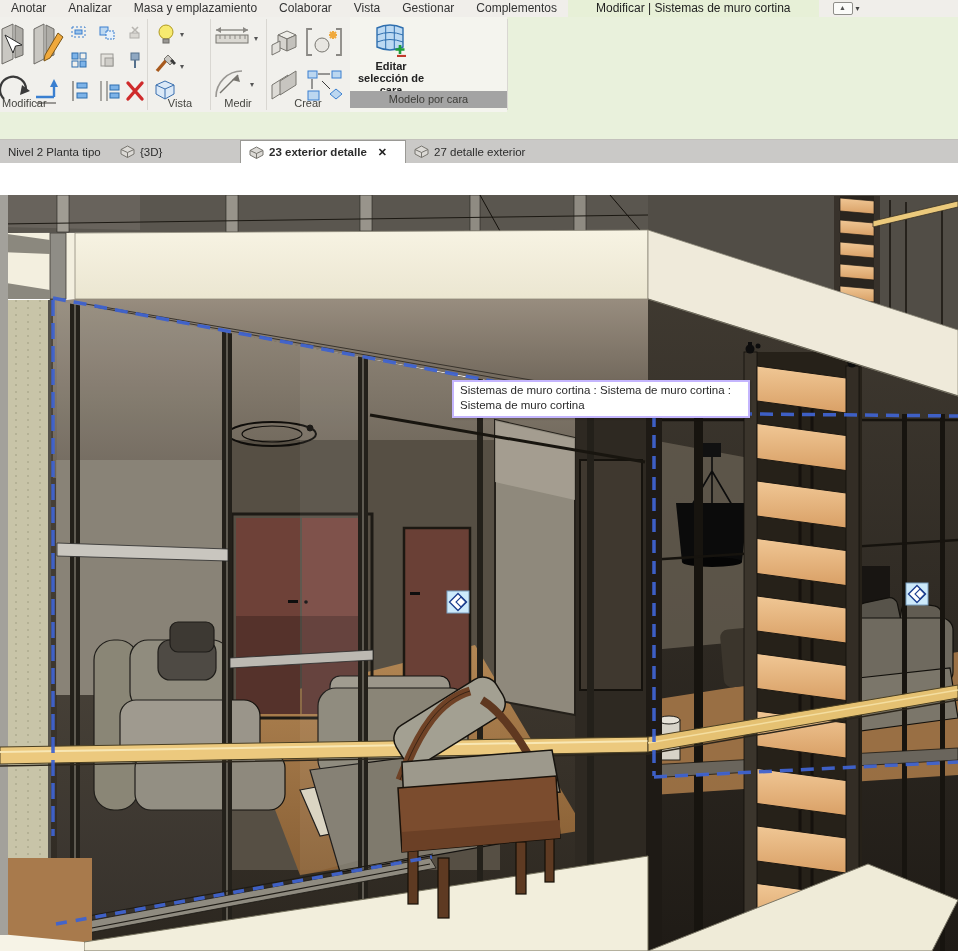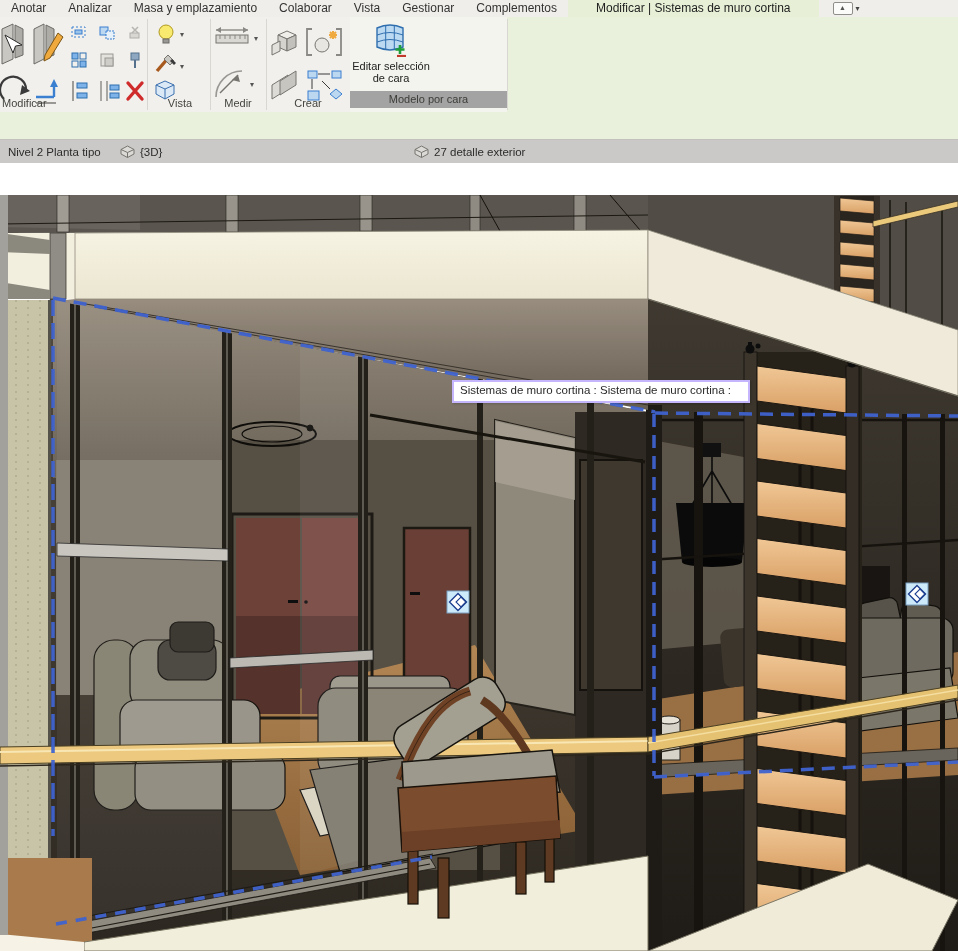--- a/index.html
+++ b/index.html
@@ -16,21 +16,21 @@
   .ribbon-toggle .caret{font-size:8px;color:#444;}
   
   .ribbon{position:absolute;left:0;top:17px;width:958px;height:95px;background:#f1f0ec;}
   .ribbon .sep{position:absolute;top:2px;bottom:2px;width:1px;background:#d9d7d2;}
   .panel-label{position:absolute;bottom:3px;font-size:11px;color:#454540;text-align:center;}
   .grn{position:absolute;top:0;height:95px;background:#e9f1dc;}
   .modelo-panel{position:absolute;left:350px;top:0;width:157px;height:95px;background:#f4f4ee;}
   .modelo-label{position:absolute;left:0;bottom:4px;width:157px;height:17px;background:#a3a3a3;
         font-size:11px;color:#3c3c38;text-align:center;line-height:17px;}
   .bigbtn{position:absolute;top:2px;width:78px;height:74px;text-align:center;font-size:11px;
-          color:#222;line-height:12px;cursor:default;}
+          color:#222;line-height:12px;cursor:default;font-weight:bold;}
   .bigbtn.disabled{color:#a1a09c;}
   .bigbtn svg{display:block;margin:2px auto 3px auto;}
   .icon-abs{position:absolute;}
   
   .options{position:absolute;left:0;top:112px;width:958px;height:28px;background:#e9f1dc;
            border-bottom:1px solid #c3c1bc;box-sizing:border-box;}
   
   .tabbar{position:absolute;left:0;top:140px;width:958px;height:23px;background:#cac9c7;
           font-size:11.5px;color:#2c2c2c;padding-left:28px;}
   .vtab{position:absolute;top:0;height:23px;display:flex;align-items:center;gap:5px;
@@ -229,20 +229,28 @@
   <div class="vtab" style="left:0;">
     <span>Nivel 2 Planta tipo</span>
   </div>
   <div class="vtab" style="left:112px;">
     <svg class="cube" width="15" height="13">
         <polygon points="7.5,1 14,4.5 14,9 7.5,12.5 1,9 1,4.5" fill="#dcdad6" stroke="#77756f"></polygon>
         <path d="M1,4.5 l6.5,3 6.5,-3 M7.5,7.5 V12.5" fill="none" stroke="#77756f"></path>
       </svg>
     <span>{3D}</span>
   </div>
+  <div class="vtab active" style="left:240px;width:166px;">
+    <svg class="cube" width="15" height="13">
+        <polygon points="7.5,1 14,4.5 14,9 7.5,12.5 1,9 1,4.5" fill="#dcdad6" stroke="#77756f"></polygon>
+        <path d="M1,4.5 l6.5,3 6.5,-3 M7.5,7.5 V12.5" fill="none" stroke="#77756f"></path>
+      </svg>
+    <span>23 exterior detalle</span>
+    <span class="close">✕</span>
+  </div>
   <div class="vtab" style="left:406px;">
     <svg class="cube" width="15" height="13">
         <polygon points="7.5,1 14,4.5 14,9 7.5,12.5 1,9 1,4.5" fill="#dcdad6" stroke="#77756f"></polygon>
         <path d="M1,4.5 l6.5,3 6.5,-3 M7.5,7.5 V12.5" fill="none" stroke="#77756f"></path>
       </svg>
     <span>27 detalle exterior</span>
   </div>
 </div>
 
 <div class="viewport">
@@ -514,13 +522,14 @@
   <g>
     <rect x="906" y="583" width="22" height="22" fill="#cdeafb" stroke="#7a9fc0"></rect>
     <path d="M917,585.5 l8.5,8.5 -8.5,8.5 -8.5,-8.5 Z" fill="#fff" stroke="#1d3f8f" stroke-width="1.4"></path>
     <path d="M920,589 l5,5 -5,5 -5,-5 Z" fill="none" stroke="#1d3f8f" stroke-width="1.1"></path>
   </g>
 </svg>
 </div>
 
 <div class="tooltip">
   <div>Sistemas de muro cortina : Sistema de muro cortina :</div>
+  <div>Sistema de muro cortina</div>
 </div>
 
 </body></html>

